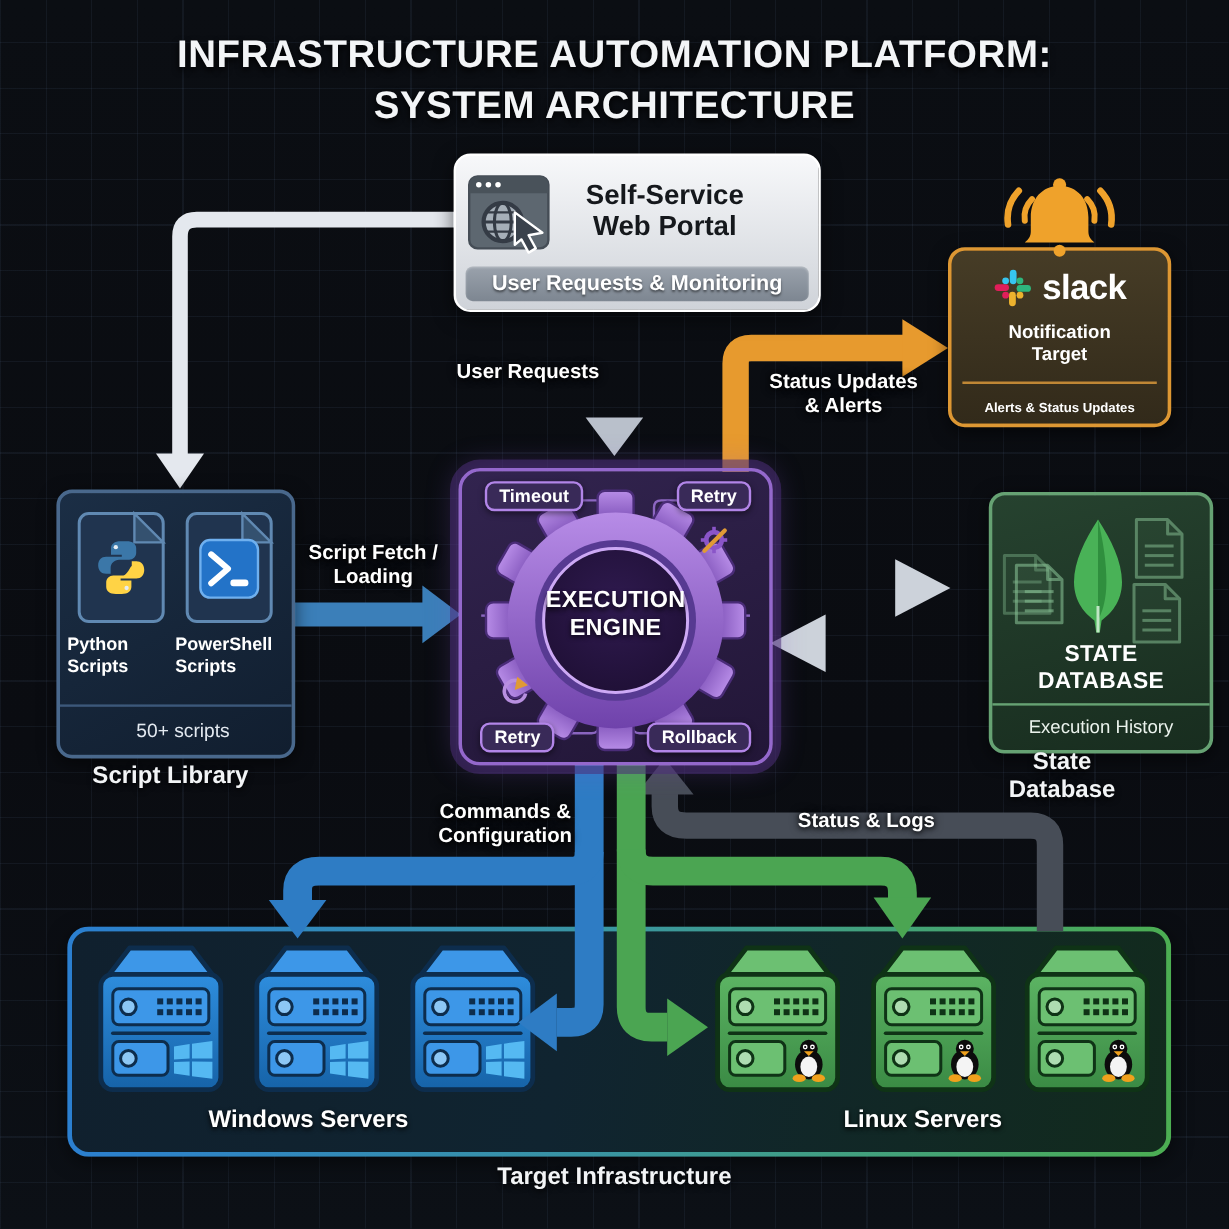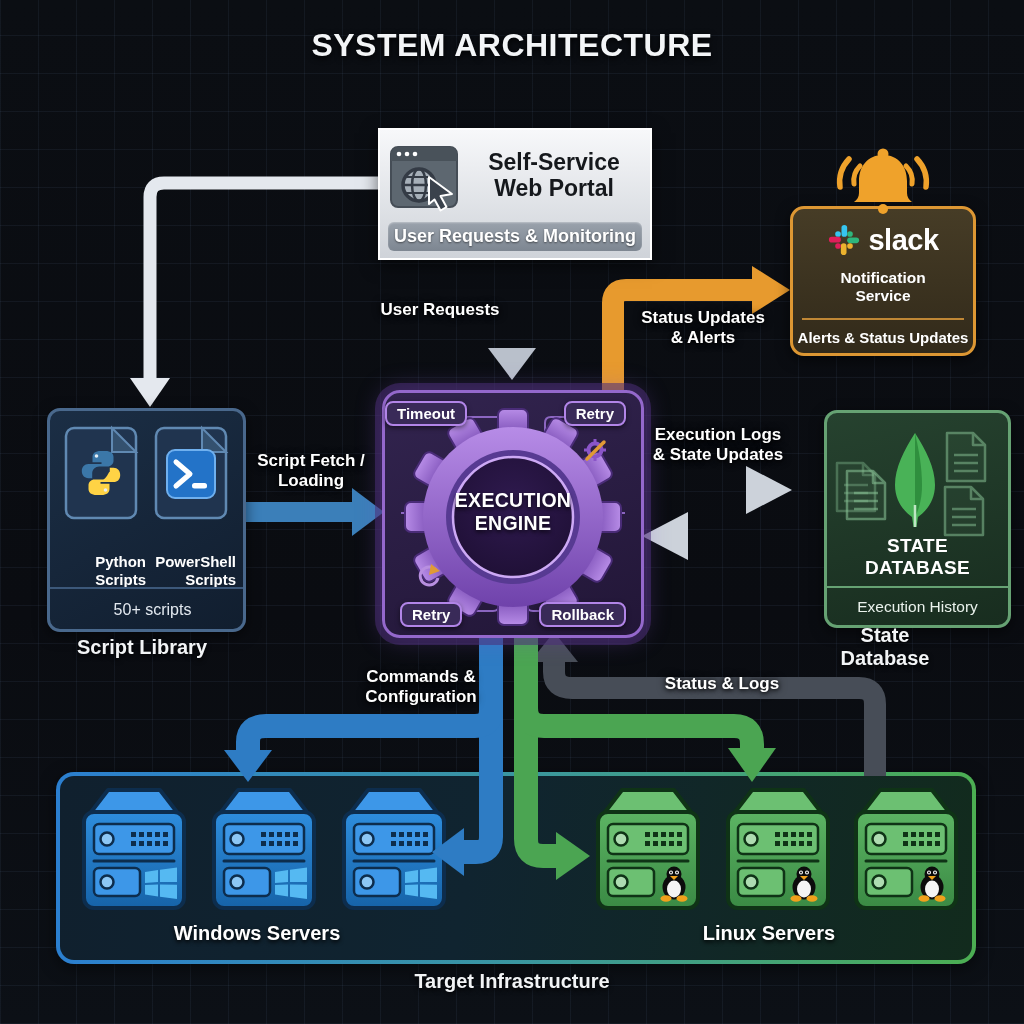--- a/index.html
+++ b/index.html
@@ -13,45 +13,45 @@
   .abs{position:absolute;}
   .title{top:24px;left:0;width:1024px;text-align:center;font-size:32px;font-weight:800;
          letter-spacing:.5px;line-height:1.32;color:#f3f5f7;text-shadow:0 2px 6px #000;}
   .flow-label{font-size:17px;font-weight:700;color:#fff;text-align:center;line-height:1.18;
               white-space:pre-line;text-shadow:0 1px 4px rgba(0,0,0,.95),0 0 8px rgba(0,0,0,.8);
               transform:translate(-50%,-50%);}
   .caption{font-size:20px;font-weight:700;color:#f2f4f6;text-align:center;
            text-shadow:0 2px 5px #000;transform:translate(-50%,-50%);}
   .pre{white-space:pre-line;}
   
-  .portal{left:378px;top:128px;width:270px;height:128px;border-radius:0;
+  .portal{left:378px;top:128px;width:270px;height:128px;border-radius:14px;
           background:linear-gradient(180deg,#f7f8fa,#cfd3d9);
-          border:2px solid #ffffff;box-shadow:0 5px 16px rgba(0,0,0,.55);}
+          border:2px solid #ffffff;box-shadow:0 5px 16px rgba(0,0,0,.55);padding-left:32px;}
   .portal-title{position:absolute;left:88px;top:20px;width:172px;text-align:center;
                 font-size:23px;font-weight:800;color:#15181c;line-height:1.12;}
   .portal-footer{position:absolute;left:8px;right:8px;bottom:7px;height:29px;border-radius:6px;
                  background:linear-gradient(180deg,#9aa2ac,#7d8691);
                  box-shadow:inset 0 1px 2px rgba(255,255,255,.35);
                  color:#fff;font-size:18px;font-weight:700;text-align:center;line-height:29px;
                  text-shadow:0 1px 2px rgba(0,0,0,.5);}
   
   .slack{left:790px;top:206px;width:180px;height:144px;border-radius:14px;
          background:linear-gradient(180deg,#463c26,#322a1a);
          border:3px solid #dd9733;box-shadow:0 4px 14px rgba(0,0,0,.55);}
   .slack-row{position:absolute;top:14px;left:0;right:0;display:flex;align-items:center;justify-content:center;gap:7px;}
   .slack-word{font-size:29px;font-weight:800;color:#fff;letter-spacing:-.5px;}
   .slack-service{position:absolute;top:60px;left:0;right:0;text-align:center;font-size:15.5px;
                  font-weight:700;line-height:1.18;}
   .slack-div{position:absolute;left:9px;right:9px;bottom:33px;border-top:2px solid rgba(226,158,60,.8);}
-  .slack-footer{position:absolute;bottom:7px;left:0;right:0;text-align:center;font-size:15px;font-weight:700;}
+  .slack-footer{position:absolute;bottom:7px;left:0;right:0;text-align:center;font-size:11px;font-weight:700;}
   
   .script-lib{left:47px;top:408px;width:193px;height:218px;border-radius:13px;
               background:linear-gradient(150deg,#1b2e45,#111e2f);
               border:3px solid #49688c;box-shadow:0 4px 14px rgba(0,0,0,.5);}
-  .file-label{position:absolute;top:118px;width:90px;text-align:right;font-size:15px;font-weight:700;line-height:1.2;margin-top:24px;}
+  .file-label{position:absolute;top:118px;width:90px;text-align:left;font-size:15px;font-weight:700;line-height:1.2;}
   .lib-div{position:absolute;left:0;right:0;bottom:40px;border-top:2.5px solid #3c587a;}
   .lib-footer{position:absolute;bottom:10px;left:0;right:0;text-align:center;font-size:16px;
               font-weight:400;color:#e3e9f0;padding-left:12px;}
   
   .engine{left:382px;top:390px;width:256px;height:242px;border-radius:18px;
           background:linear-gradient(160deg,#32244f,#221637);
           border:3px solid #9468cc;
           box-shadow:0 0 0 7px rgba(74,46,118,.55),0 0 26px rgba(133,83,205,.35);}
   .etab{position:absolute;padding:2px 10px;border:2px solid #b285e8;border-radius:8px;
         background:#392a58;font-size:15px;font-weight:700;color:#fff;z-index:3;
@@ -77,20 +77,21 @@
                font-weight:700;text-shadow:0 2px 4px #000;}
   svg{display:block;}
 </style>
 </head>
 <body>
 
 <div id="stage">
   <div class="grid"></div>
 
   <div class="abs title">
+    <div>INFRASTRUCTURE AUTOMATION PLATFORM:</div>
     <div>SYSTEM ARCHITECTURE</div>
   </div>
 
   <div class="abs target">
     <svg width="906" height="176" viewBox="0 0 906 176">
       <defs>
         <linearGradient id="bodyB" x1="0" y1="0" x2="0" y2="1">
           <stop offset="0" stop-color="#2e8ddd"></stop>
             <stop offset="1" stop-color="#1663a8"></stop>
         </linearGradient>
@@ -264,21 +265,21 @@
         <rect x="32" y="23" width="19" height="9" rx="4.5" fill="#2EB67D"></rect>
         <circle cx="36.5" cy="17.5" r="4.5" fill="#2EB67D"></circle>
         <rect x="22" y="32" width="9" height="19" rx="4.5" fill="#ECB22E" transform="rotate(180 26.5 41.5)"></rect>
         <circle cx="36.5" cy="36.5" r="4.5" fill="#ECB22E"></circle>
         <rect x="3" y="22" width="19" height="9" rx="4.5" fill="#E01E5A"></rect>
         <circle cx="17.5" cy="36.5" r="4.5" fill="#E01E5A"></circle>
       </svg>
       <span class="slack-word">slack</span>
     </div>
     <div class="slack-service pre">Notification
-Service</div>
+Target</div>
     <div class="slack-div"></div>
     <div class="slack-footer">Alerts &amp; Status Updates</div>
   </div>
 
   <div class="abs script-lib">
     <svg class="abs" style="left:12px;top:14px;" width="78" height="96" viewBox="0 0 78 96">
       <rect x="4" y="3" width="70" height="90" rx="8" fill="#20344f" stroke="#6089b2" stroke-width="2.5"></rect>
       <polygon points="50,3 74,27 50,27" fill="#34516f" stroke="#6089b2" stroke-width="2"></polygon>
       <g transform="translate(17,26)">
         <path d="M21.5,0 c-5,0 -8,2.2 -8,6 v5.2 h9 v1.8 H9.4 c-3.9,0 -6.6,2.9 -6.6,7.1 0,4.2 2.7,7.1 6.6,7.1 h3.8 v-4.8 c0,-3.9 3.2,-6.9 7,-6.9 h8.4 c3.2,0 5.9,-2.6 5.9,-5.8 V6 c0,-3.8 -3,-6 -8,-6 z" fill="#3b77a8"></path>
@@ -355,21 +356,21 @@
           <line x1="1" y1="13" x2="5" y2="13"></line>
             <line x1="19" y1="13" x2="23" y2="13"></line>
         </g>
         <line x1="4" y1="22" x2="21" y2="5" stroke="#e09a35" stroke-width="3.5" stroke-linecap="round"></line>
       </g>
       <g transform="translate(30,170)">
         <path d="M21,7 A9,9 0 1 0 23,15" fill="none" stroke="#b88fe0" stroke-width="3"></path>
         <polygon points="16,1 25,8 14,12" fill="#e09a35"></polygon>
       </g>
     </svg>
-    <div class="etab" style="left:0;top:8px;">Timeout</div>
+    <div class="etab" style="left:19px;top:8px;">Timeout</div>
     <div class="etab" style="right:15px;top:8px;">Retry</div>
     <div class="etab" style="left:15px;bottom:8px;">Retry</div>
     <div class="etab" style="right:15px;bottom:8px;">Rollback</div>
     <div class="engine-core-text pre">EXECUTION
 ENGINE</div>
   </div>
 
   <div class="abs state-db">
     <svg class="abs" style="left:0;top:6px;" width="181" height="120" viewBox="0 0 181 120">
       <defs>
@@ -395,22 +396,20 @@
 DATABASE</div>
     <div class="db-div"></div>
     <div class="db-footer">Execution History</div>
   </div>
 
   <div class="abs flow-label" style="left:440px;top:310px;">User Requests</div>
   <div class="abs flow-label" style="left:703px;top:328px;">Status Updates
 &amp; Alerts</div>
   <div class="abs flow-label" style="left:311px;top:471px;">Script Fetch /
 Loading</div>
-  <div class="abs flow-label" style="left:718px;top:445px;">Execution Logs
-&amp; State Updates</div>
   <div class="abs flow-label" style="left:421px;top:687px;">Commands &amp;
 Configuration</div>
   <div class="abs flow-label" style="left:722px;top:684px;">Status &amp; Logs</div>
 
   <div class="abs caption" style="left:142px;top:647px;">Script Library</div>
   <div class="abs caption" style="left:885px;top:647px;">State Database</div>
   <div class="abs caption" style="left:512px;top:981px;">Target Infrastructure</div>
 </div>
 
 </body></html>

